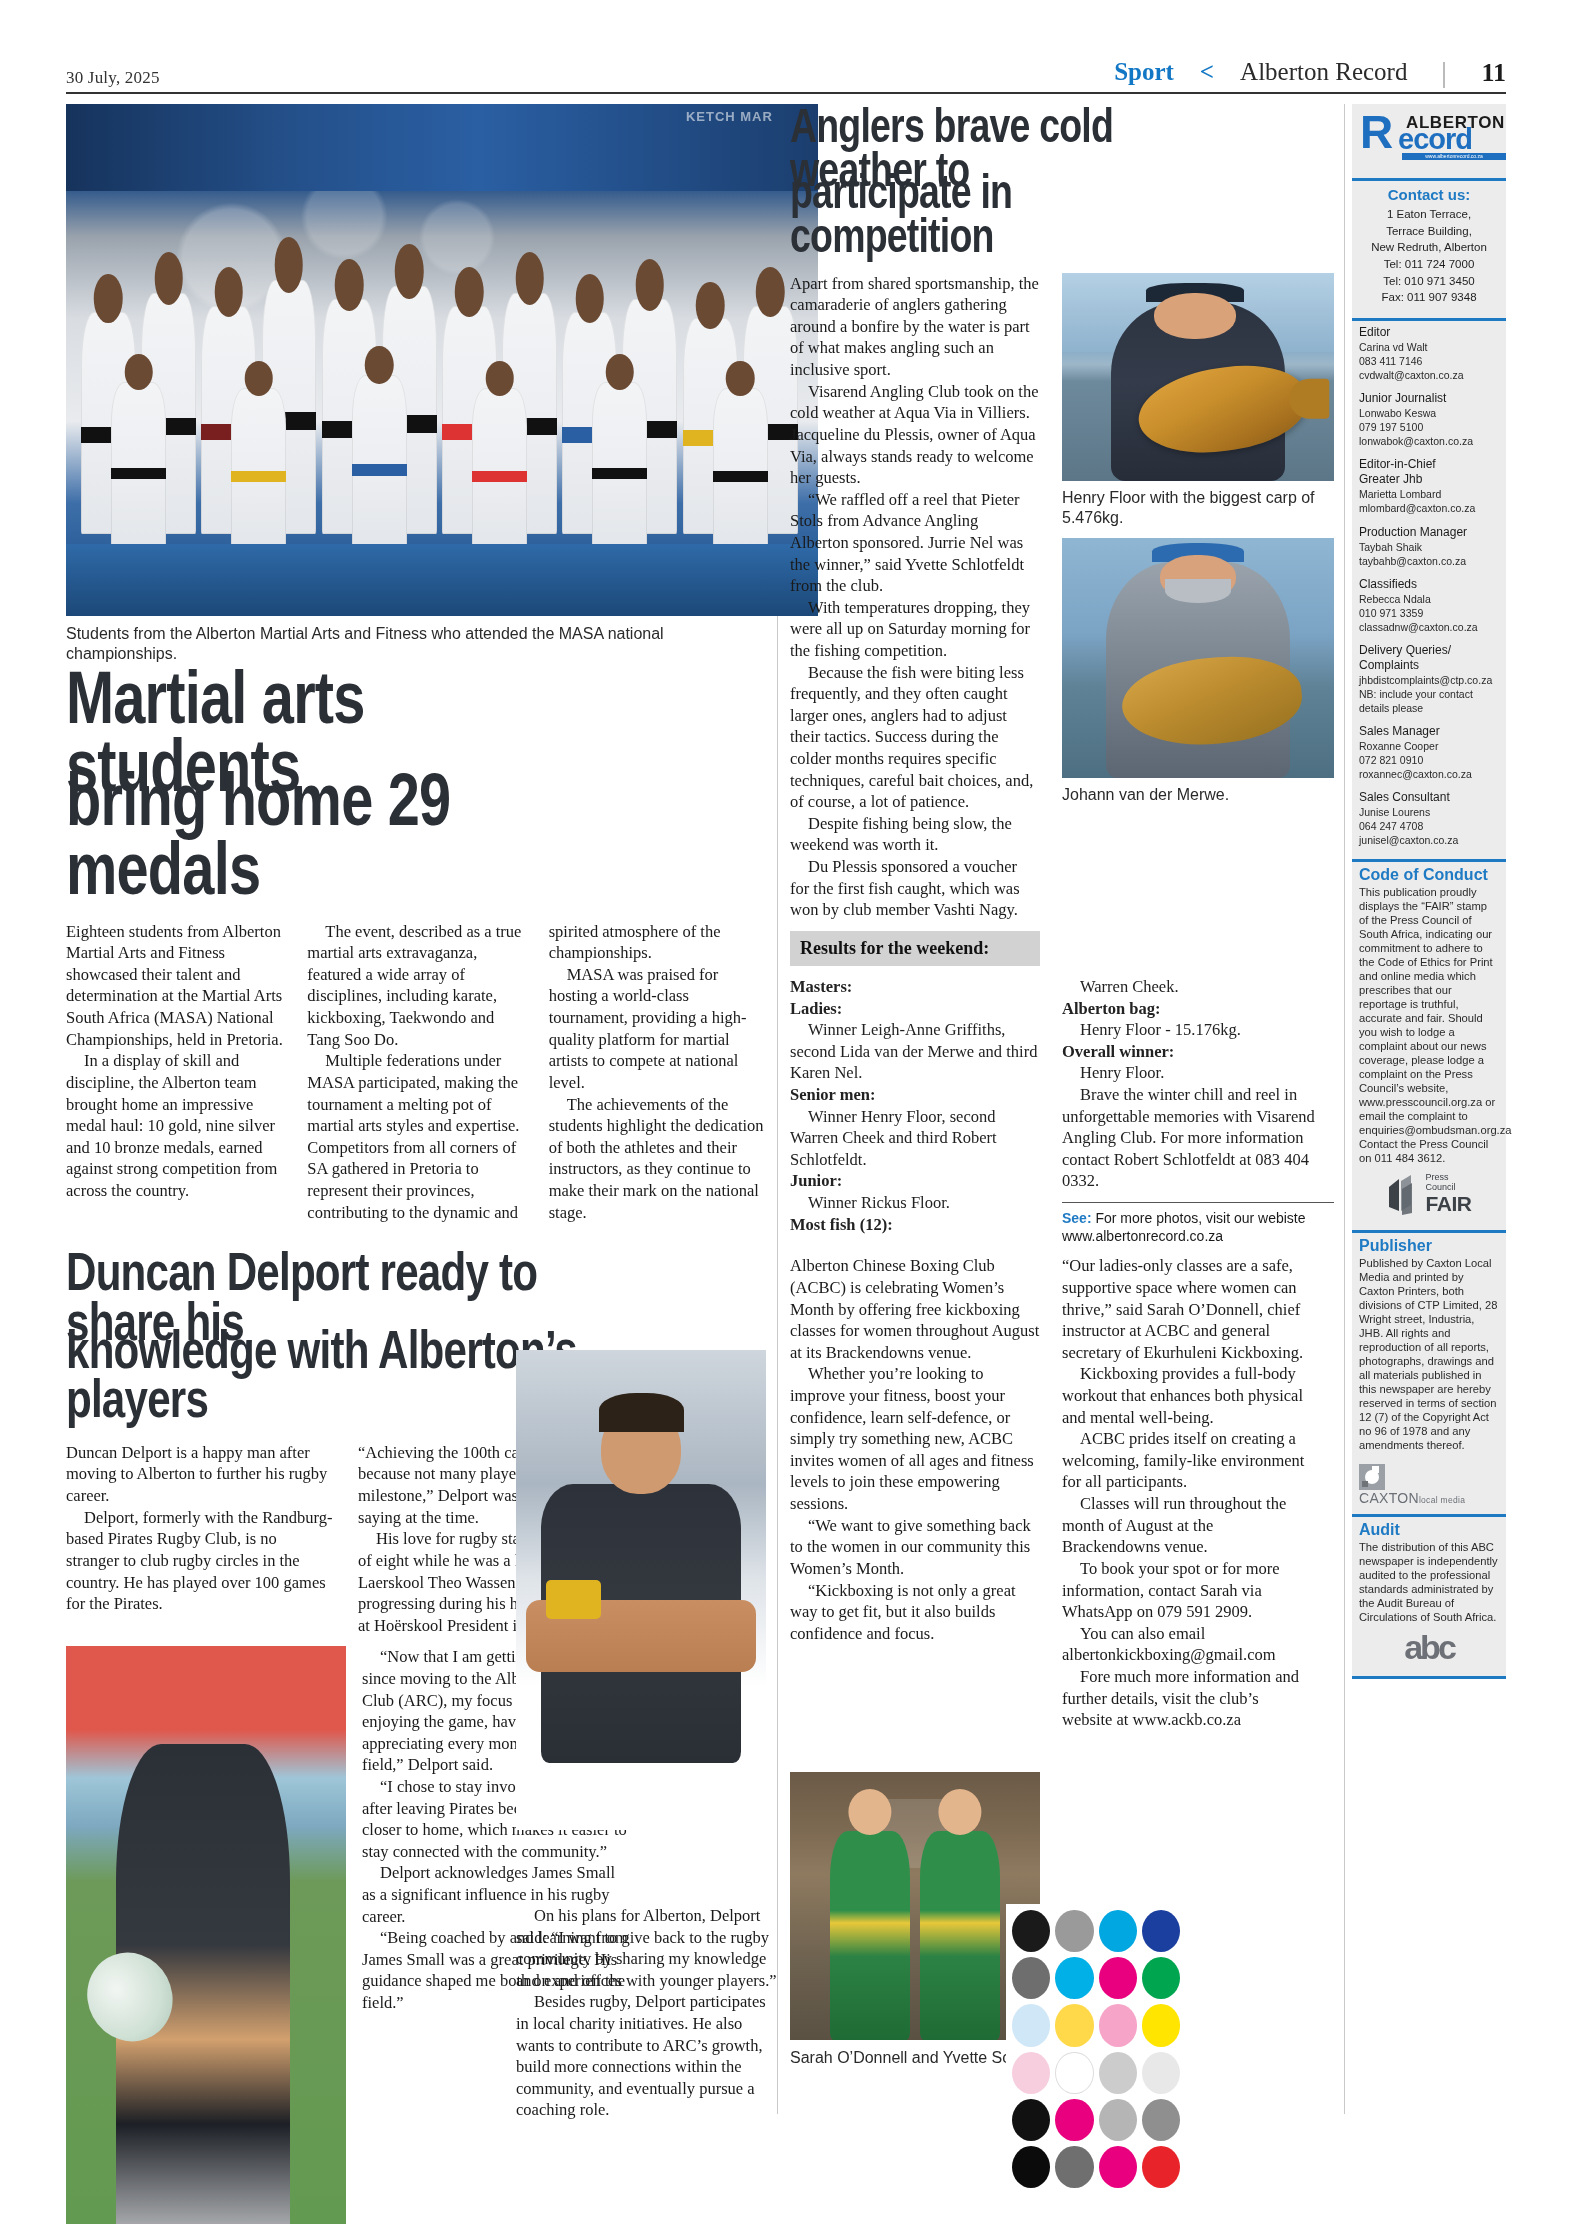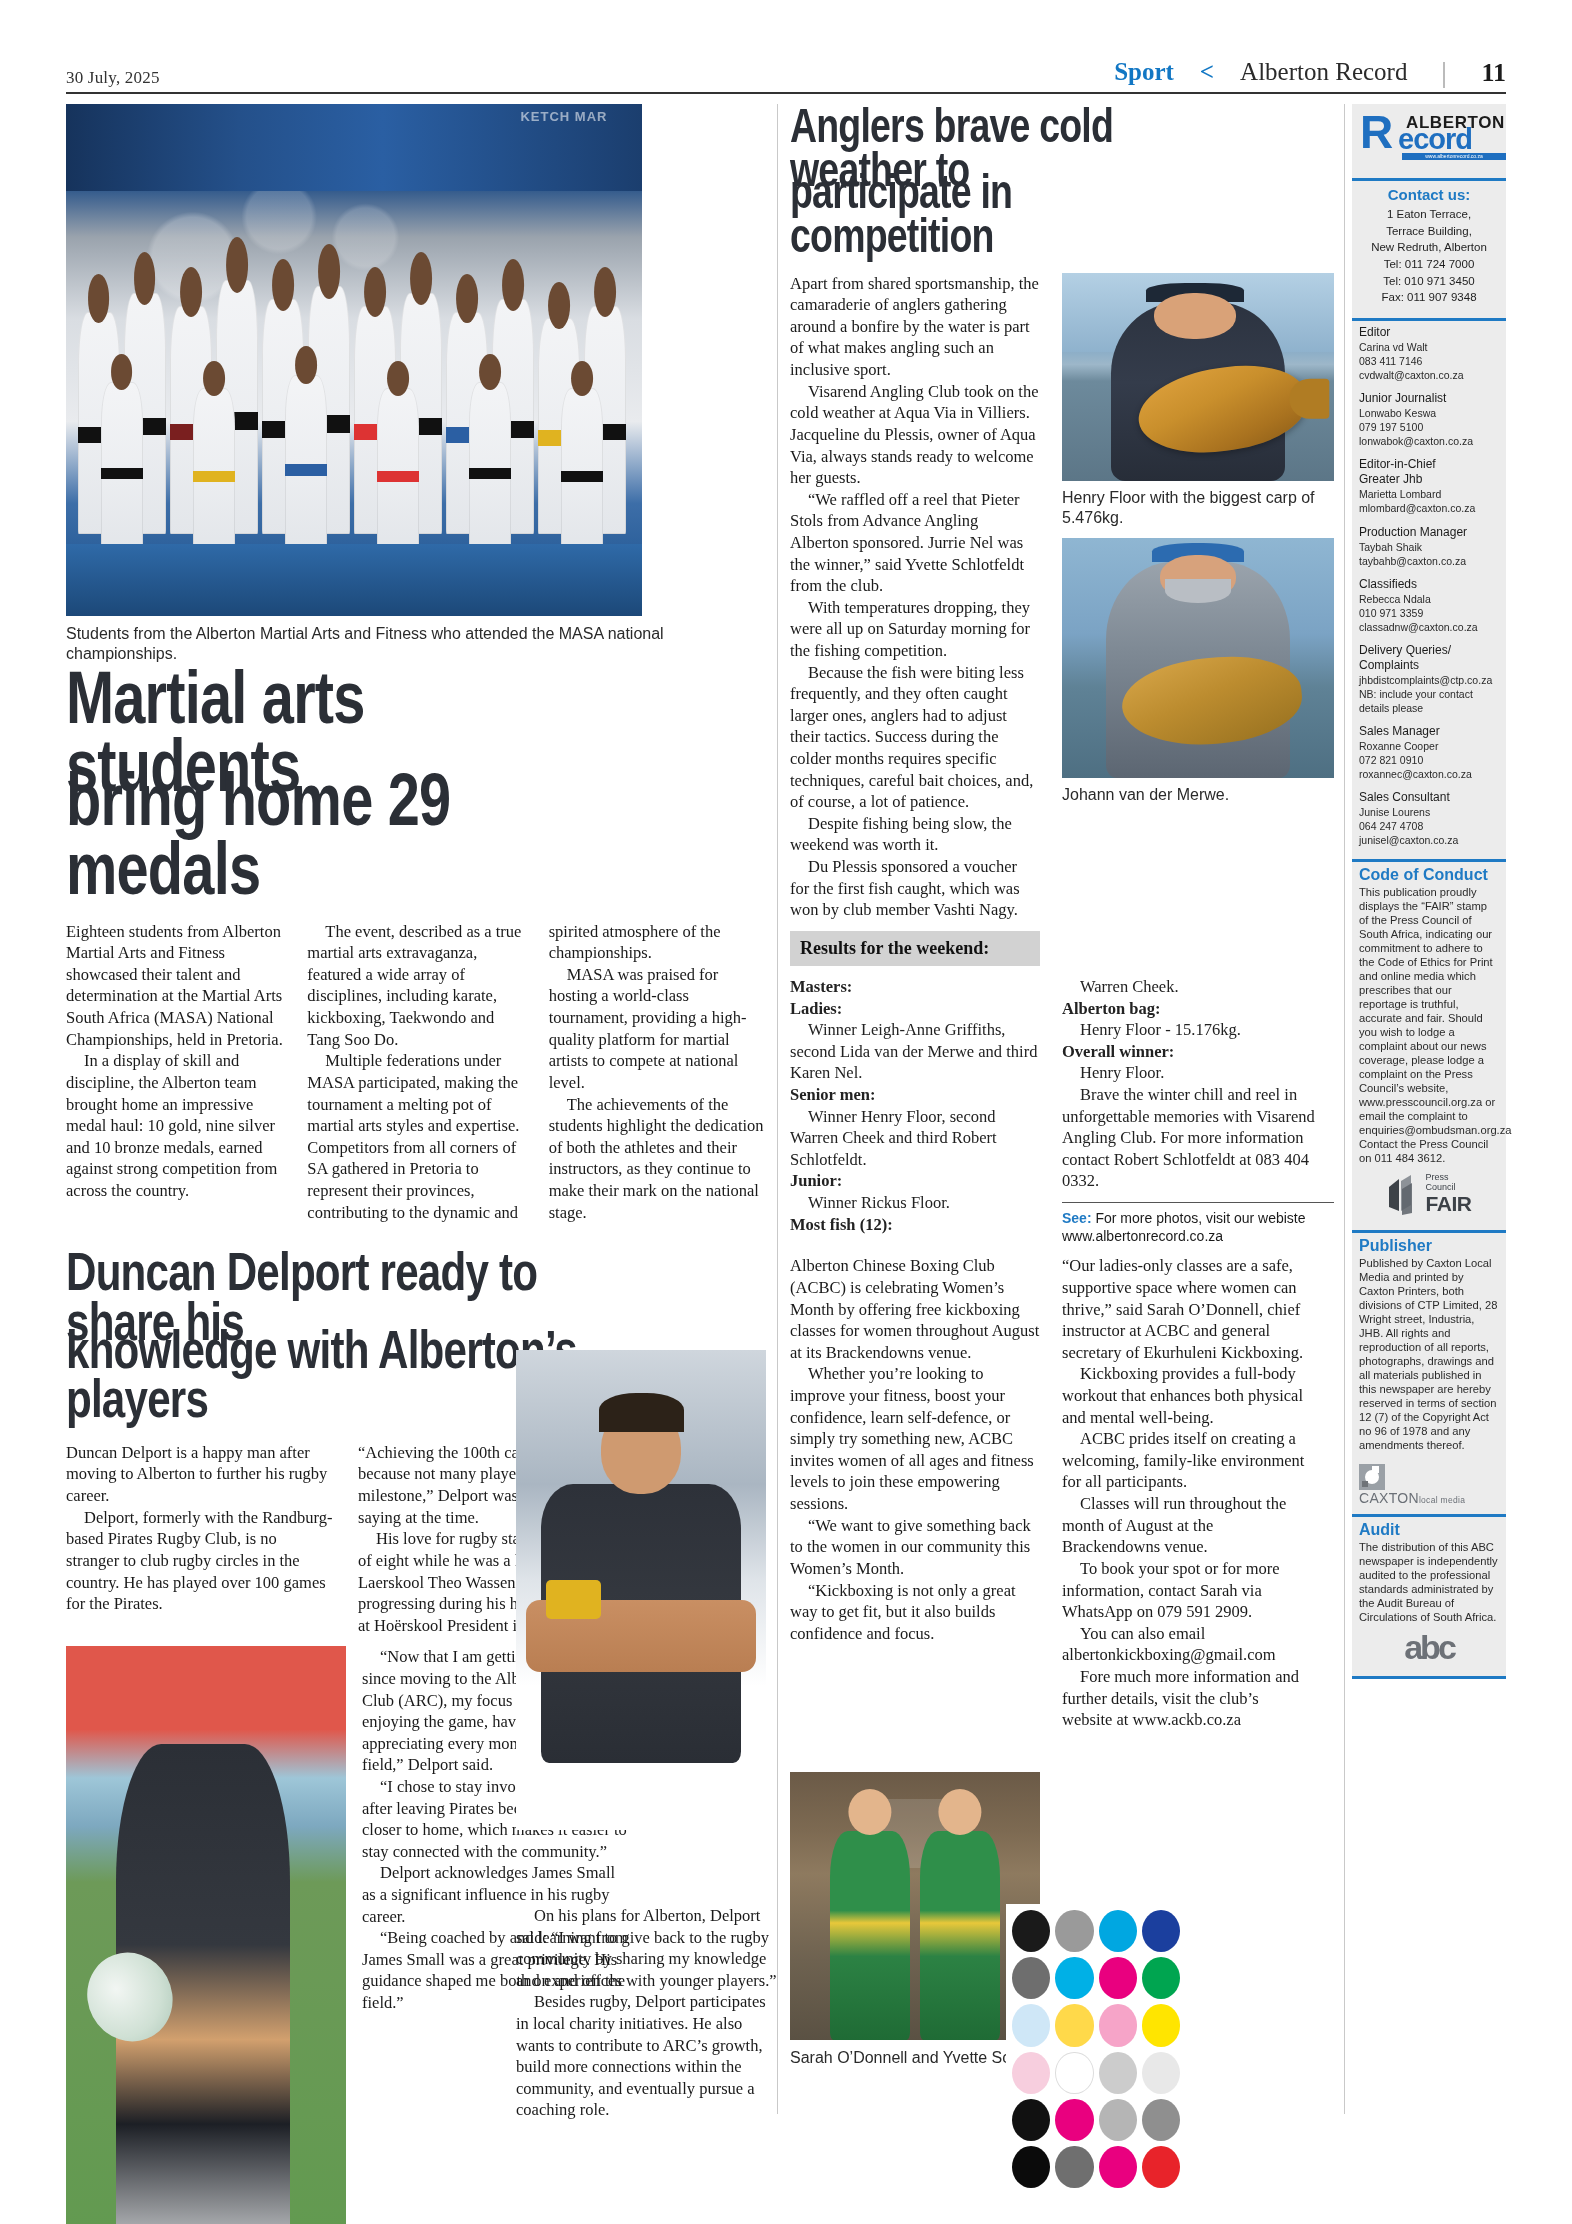--- a/index.html
+++ b/index.html
@@ -52,21 +52,21 @@
   .body-cols p.first { text-indent:0; }
 
   .caption { font-size:16px; line-height:1.26; color:#2a2a2a; font-family:"Liberation Sans", sans-serif; }
   .caption i { font-style:italic; }
 
   
   .photo { position:relative; overflow:hidden; background:#888; }
 
   
   .ph-martial {
-    width:576px; height:512px;
+    width:752px; height:512px;
     background:
       radial-gradient(circle at 22% 30%, rgba(255,255,255,.22) 0 7%, transparent 8%),
       radial-gradient(circle at 37% 22%, rgba(255,255,255,.18) 0 6%, transparent 7%),
       radial-gradient(circle at 52% 26%, rgba(255,255,255,.16) 0 6%, transparent 7%),
       linear-gradient(180deg,#1d3f6e 0%, #2a5489 16%, #9aa3ad 26%, #d9dde2 42%, #e9ebee 62%, #3d6ea8 78%, #2b5f9a 88%, #1d4474 100%);
   }
   .ph-martial .mat { position:absolute; left:0; bottom:0; width:100%; height:14%;
     background:linear-gradient(180deg,#2f6aa8,#1c4878); }
   .ph-martial .figs { position:absolute; left:0; top:22%; width:100%; height:62%; }
   .ph-martial .fig { position:absolute; bottom:0; width:7.3%; height:78%;

